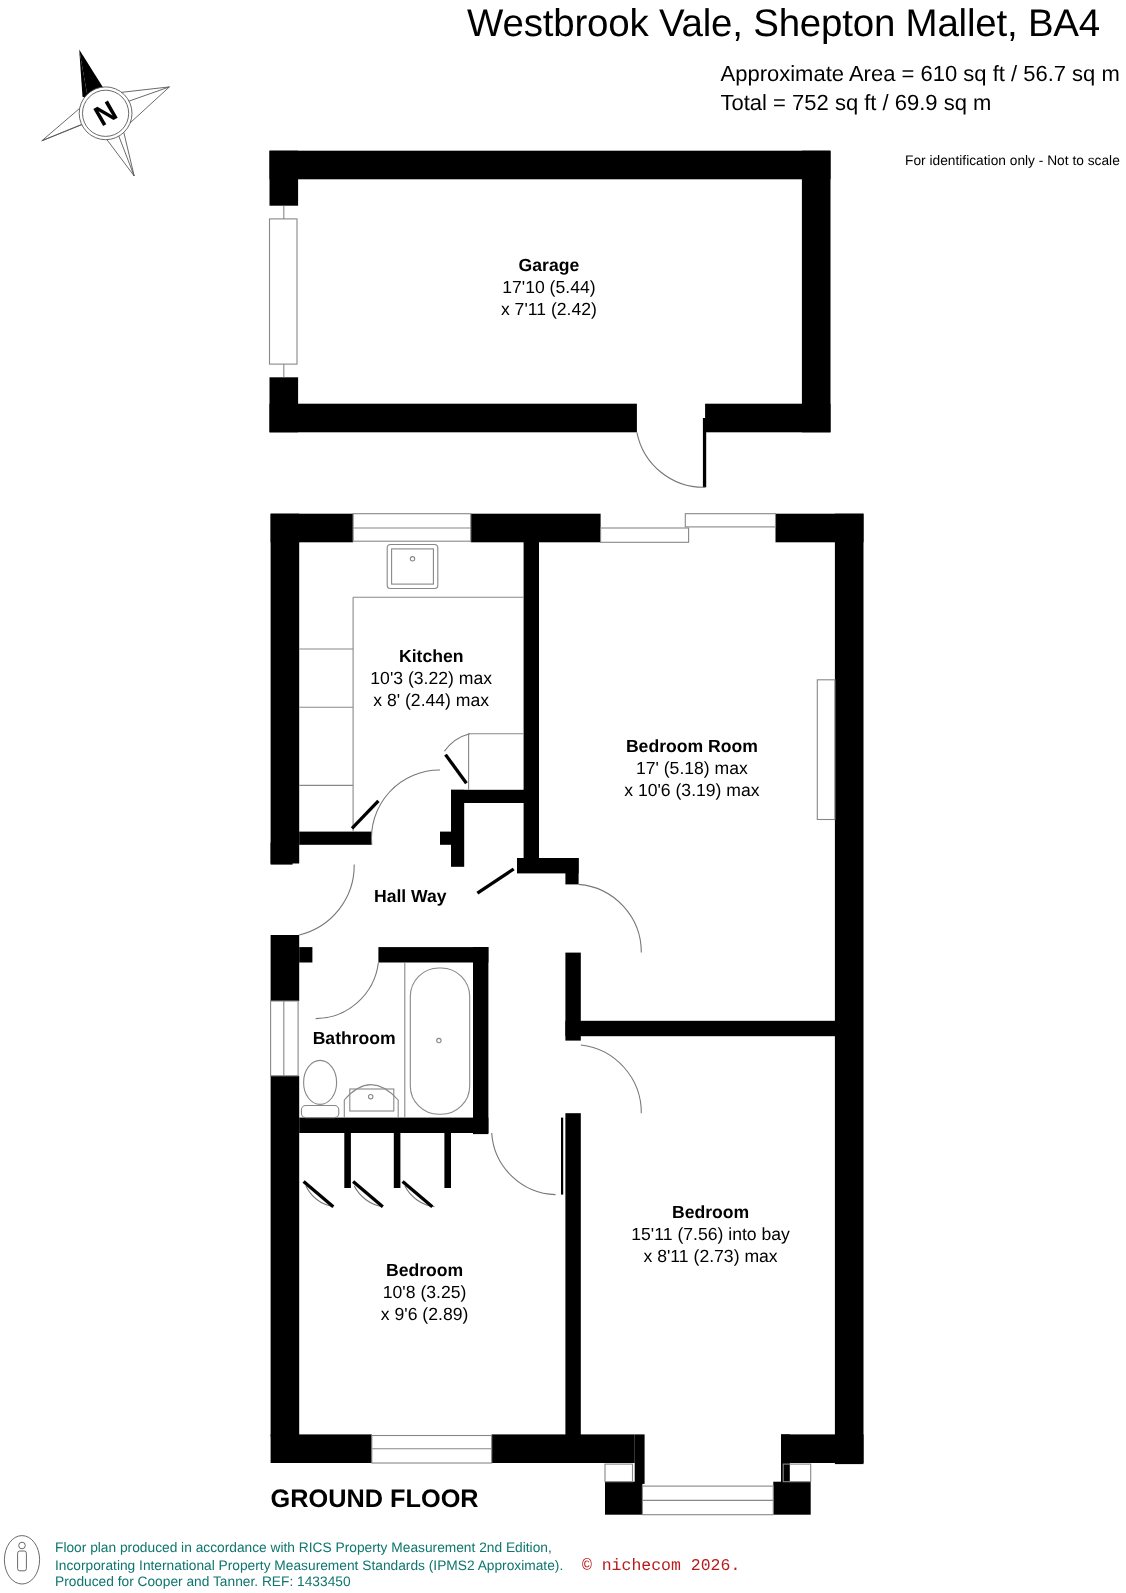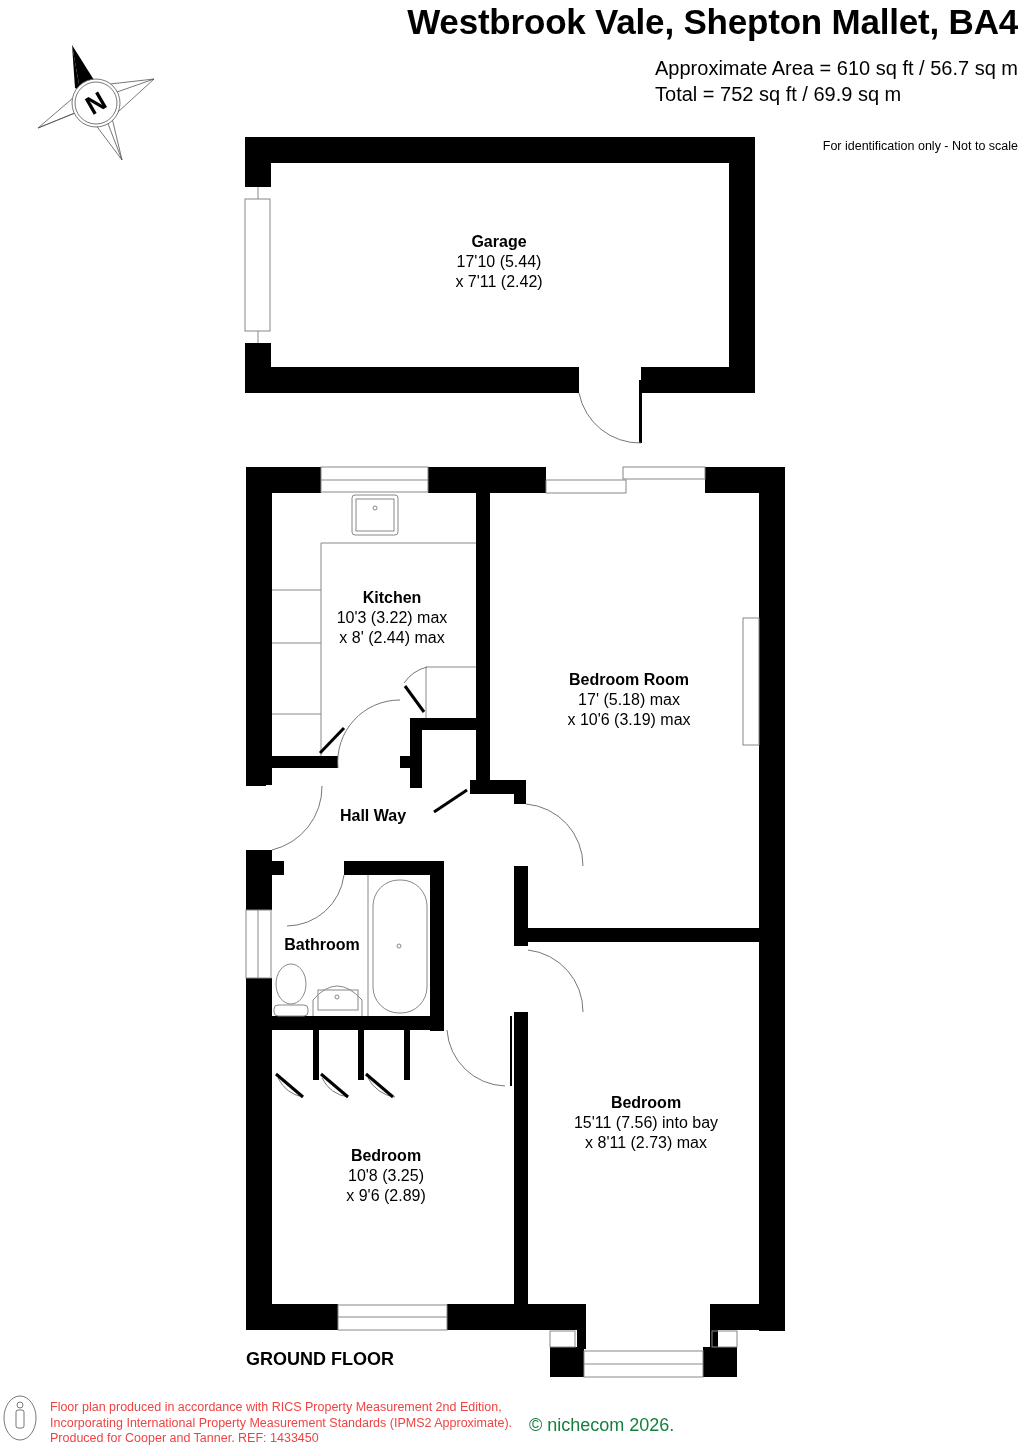--- a/index.html
+++ b/index.html
@@ -1,25 +1,25 @@
 <!DOCTYPE html>
 <html><head>
   <meta charset="utf-8">
   <style>
     html, body { margin: 0; padding: 0; background: #ffffff; }
     body { width: 1024px; height: 1448px; position: relative; overflow: hidden; font-family: "Liberation Sans", sans-serif; color: #000; }
-    .title { position: absolute; right: 6px; top: 2px; font-size: 35px; font-weight: bold; white-space: nowrap; letter-spacing: -0.2px; }
+    .title { position: absolute; right: 24px; top: 2px; font-size: 35px; font-weight: normal; white-space: nowrap; letter-spacing: -0.2px; }
     .areas { position: absolute; right: 6px; top: 55px; text-align: left; font-size: 20px; line-height: 26px; }
     .disclaimer { position: absolute; right: 6px; top: 139px; font-size: 12.5px; }
     svg.plan { position: absolute; left: 0; top: 0; }
     .room-label { position: absolute; text-align: center; font-size: 16px; line-height: 20px; transform: translateX(-50%); white-space: nowrap; }
     .room-label .name { font-weight: bold; }
-    .floor-label { position: absolute; left: 246px; top: 1349px; font-size: 18px; font-weight: bold; }
-    .footer { position: absolute; left: 50px; top: 1400px; font-size: 12.5px; line-height: 15.5px; color: #ef4444; }
-    .copyright { position: absolute; left: 529px; top: 1415px; font-size: 18px; color: #15803d; }
+    .floor-label { position: absolute; left: 246px; top: 1349px; font-size: 23px; font-weight: bold; }
+    .footer { position: absolute; left: 50px; top: 1400px; font-size: 12.5px; line-height: 15.5px; color: #0f766e; }
+    .copyright { position: absolute; left: 529px; top: 1415px; font-size: 15px; color: #b91c1c; font-family: Liberation Mono, monospace; }
   </style>
 </head>
 <body>
 
 <div class="title">Westbrook Vale, Shepton Mallet, BA4</div>
 <div class="areas">
   <div>Approximate Area = 610 sq ft / 56.7 sq m</div>
   <div>Total = 752 sq ft / 69.9 sq m</div>
 </div>
 <div class="disclaimer">For identification only - Not to scale</div>

